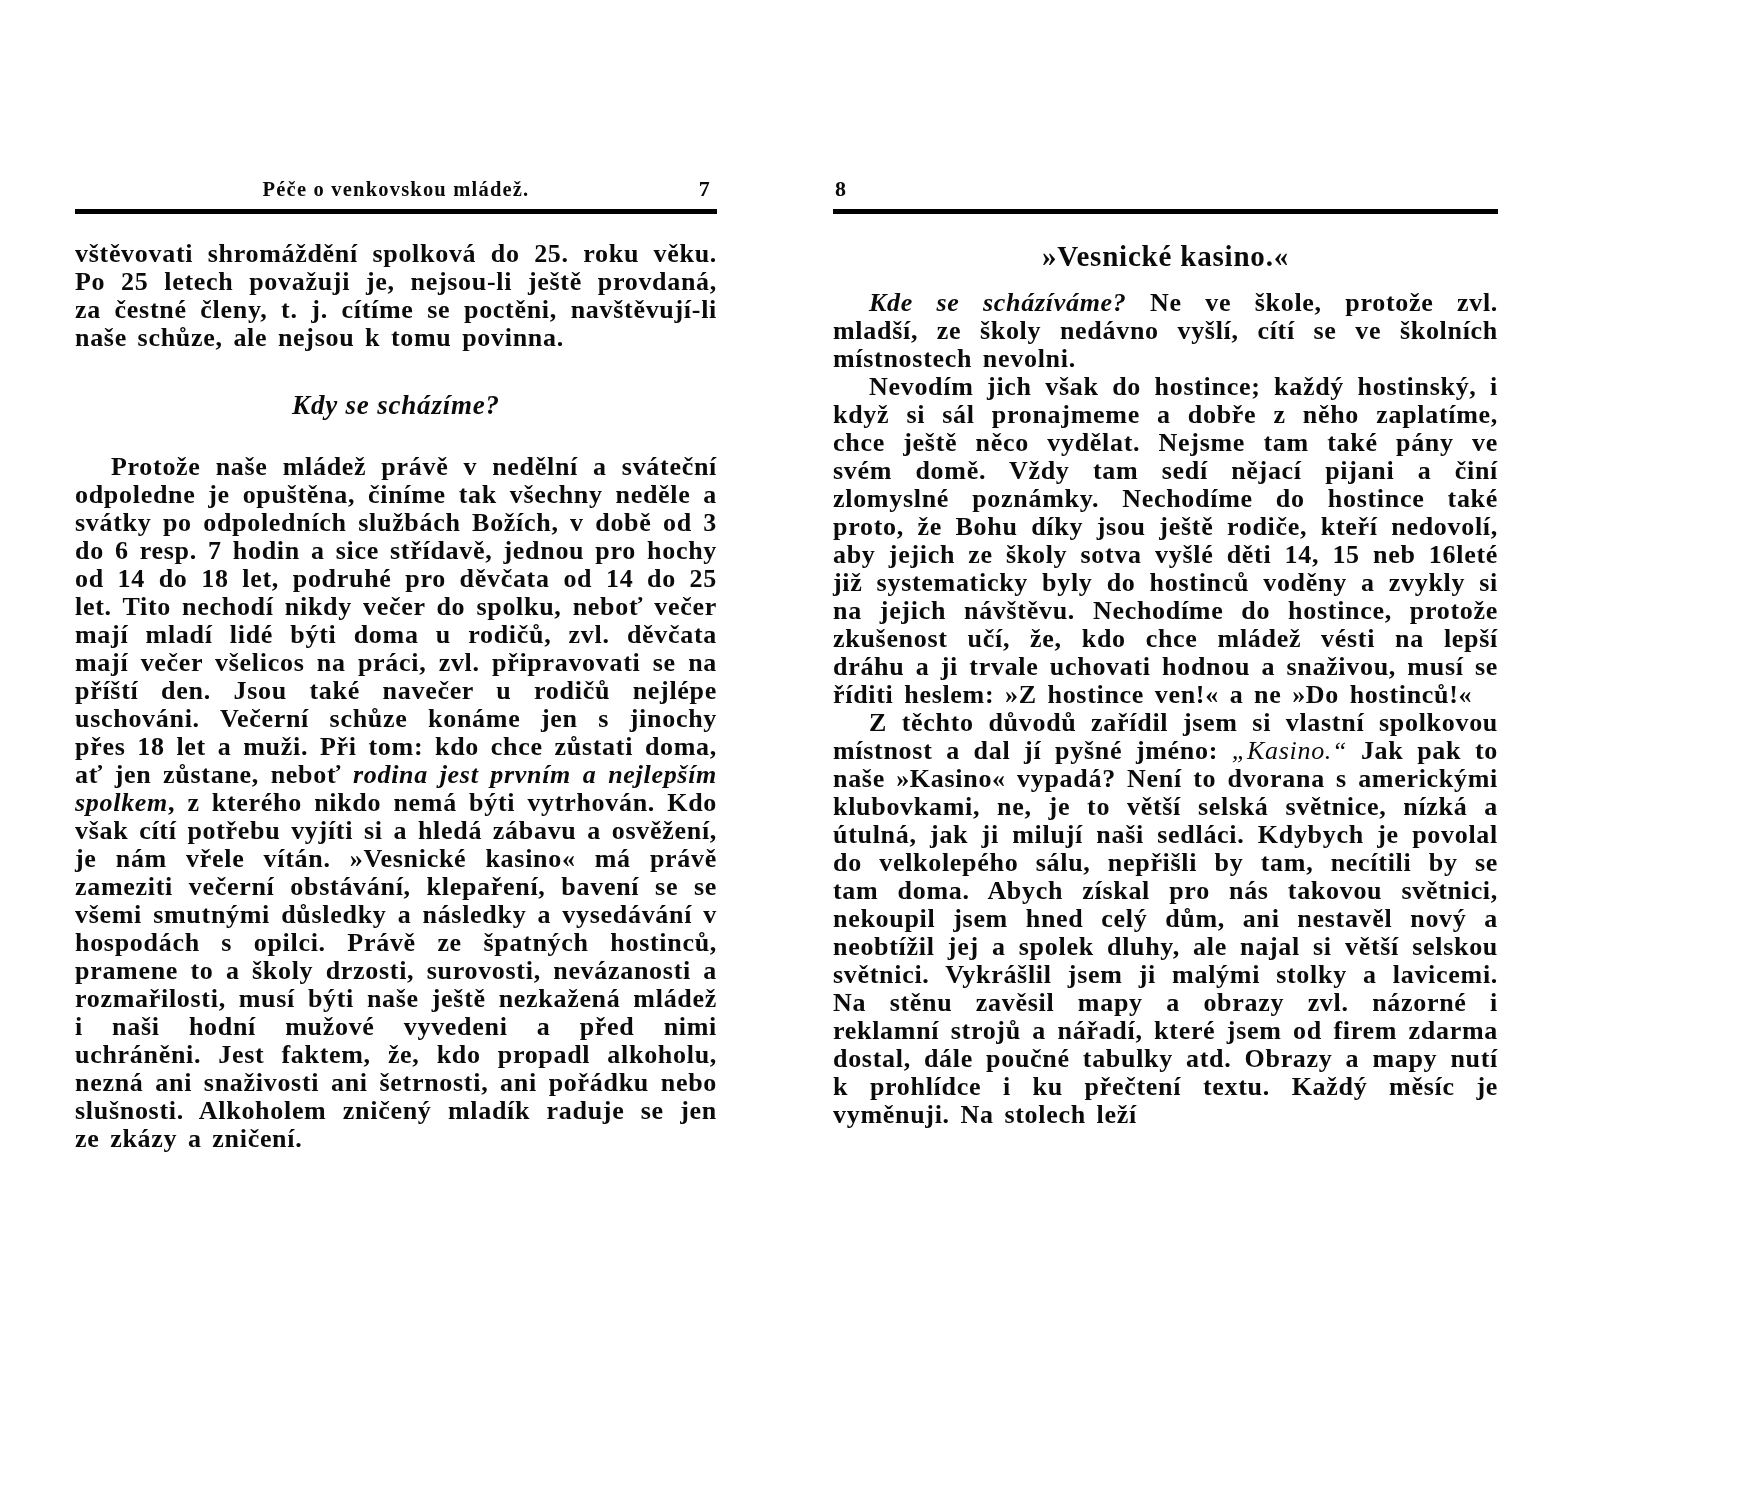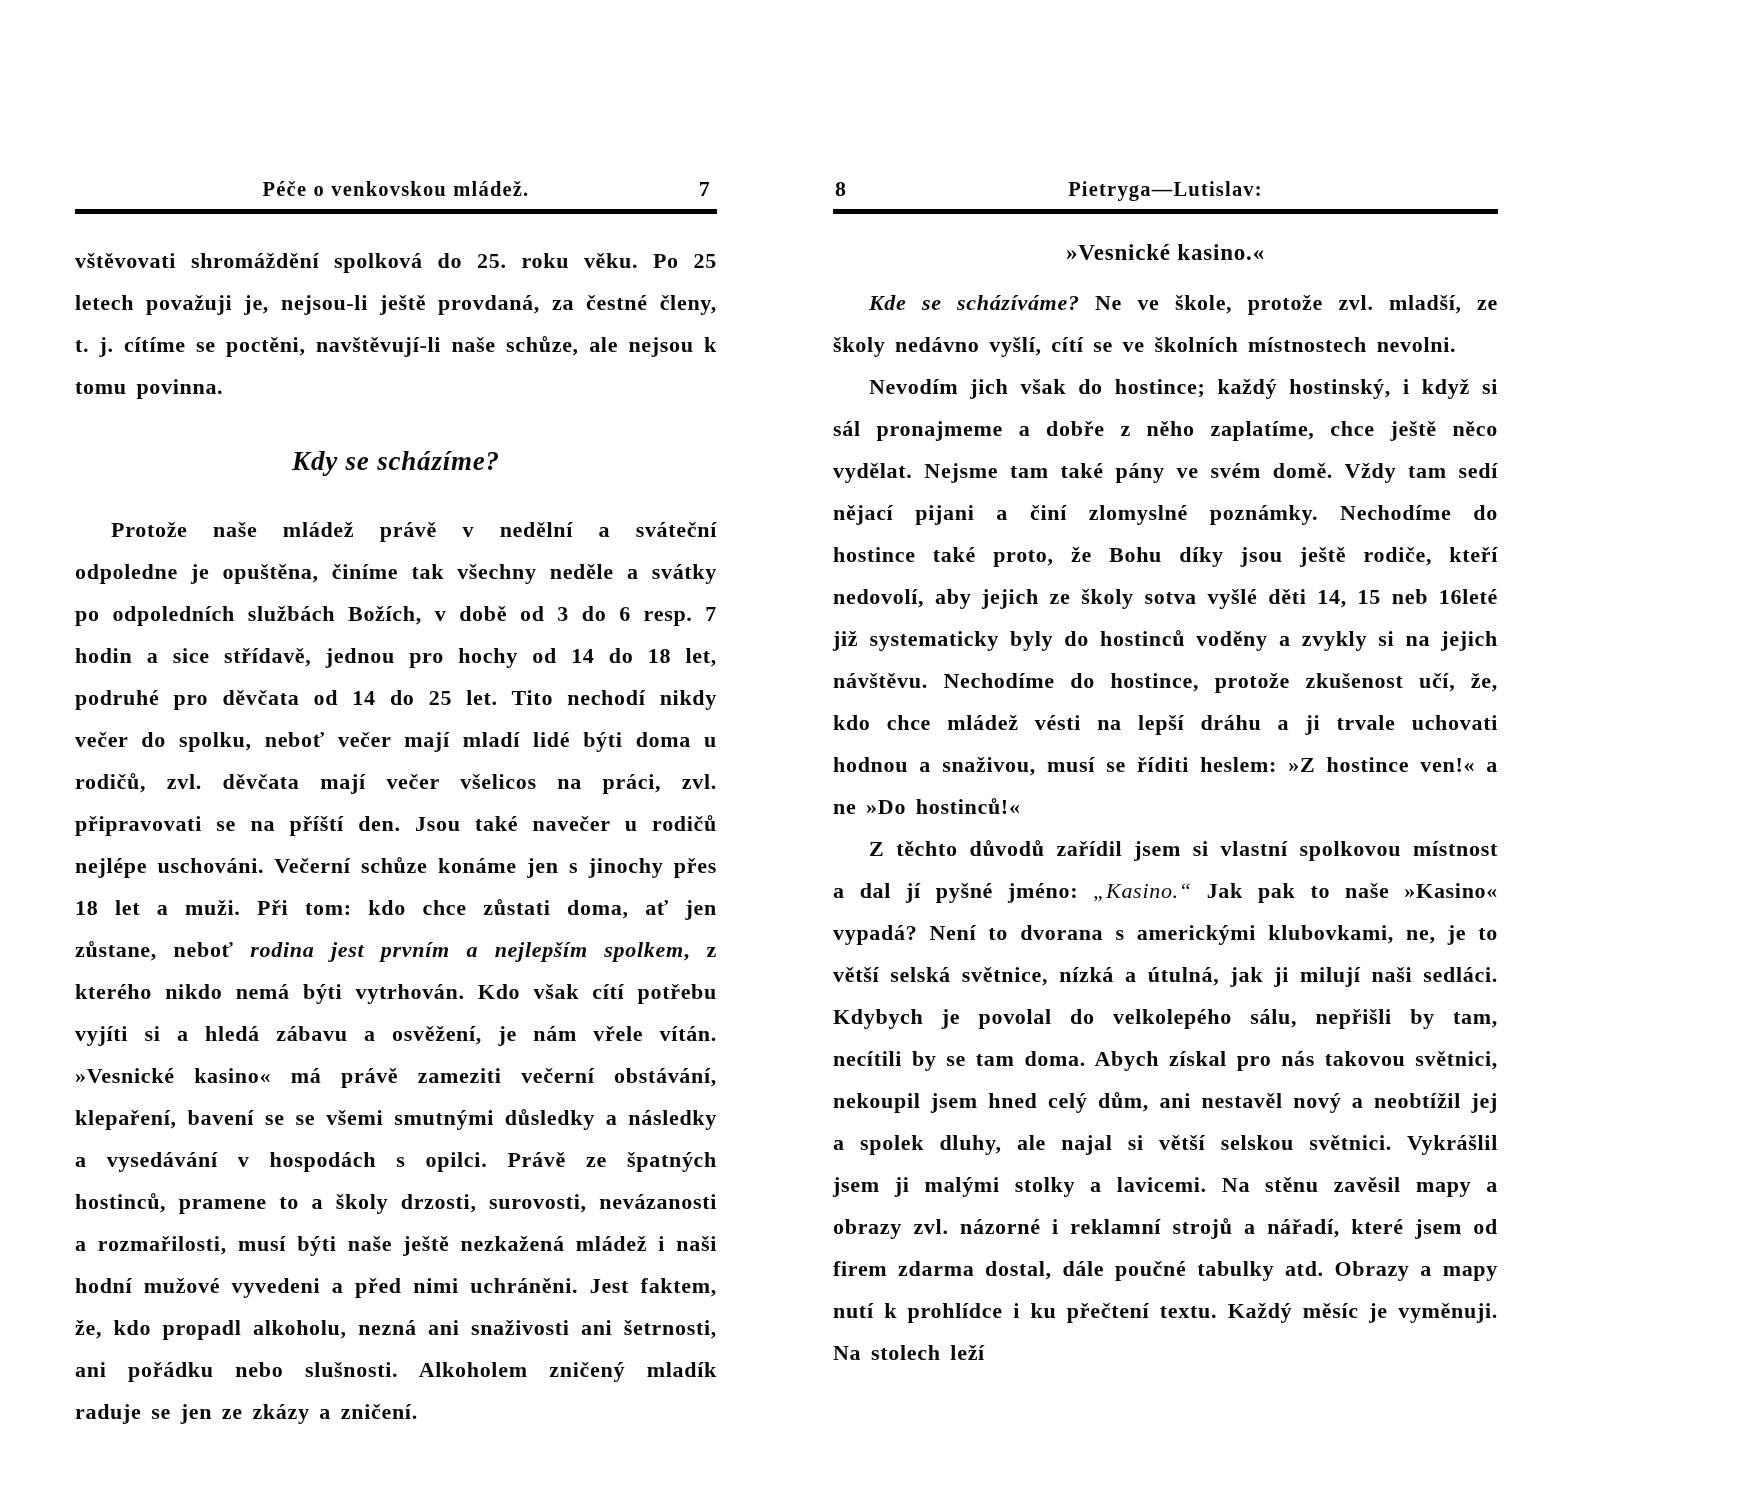--- a/index.html
+++ b/index.html
@@ -51,22 +51,22 @@
   .header-rule {
     height: 5px;
     background: #000000;
     margin-top: 1px;
   }
 
   .body-text {
     margin-top: 26px;
   }
   .para {
-    font-size: 22px;
-    line-height: 42px;
+    font-size: 26px;
+    line-height: 28px;
     font-weight: 600;
     text-align: justify;
     letter-spacing: 0.7px;
     word-spacing: 3.5px;
     hyphens: none;
   }
   .para.indent { text-indent: 36px; }
   .para.no-indent { text-indent: 0; }
   .para em { font-style: italic; }
   .para em.bold-italic { font-weight: 400; }
@@ -75,21 +75,21 @@
     text-align: center;
     font-weight: 700;
     letter-spacing: 0.8px;
   }
   .left-page .section-heading {
     font-size: 27px;
     margin: 38px 0 32px 0;
     font-style: italic;
   }
   .right-page .section-heading {
-    font-size: 23px;
+    font-size: 29px;
     margin: 22px 0 16px 0;
   }
 </style>
 </head>
 <body>
 
 <div class="spread">
 
   <section class="page left-page">
     <header class="page-header">
@@ -103,21 +103,20 @@
 
       <h2 class="section-heading">Kdy se scházíme?</h2>
 
       <p class="para indent"><span>Protože naše mládež právě v nedělní a sváteční odpoledne je opuštěna, činíme tak všechny neděle a svátky po odpoledních službách Božích, v době od 3 do 6 resp. 7 hodin a sice střídavě, jednou pro hochy od 14 do 18 let, podruhé pro děvčata od 14 do 25 let. Tito nechodí nikdy večer do spolku, neboť večer mají mladí lidé býti doma u rodičů, zvl. děvčata mají večer všelicos na práci, zvl. připravovati se na příští den. Jsou také navečer u rodičů nejlépe uschováni. Večerní schůze konáme jen s jinochy přes 18 let a muži. Při tom: kdo chce zůstati doma, ať jen zůstane, neboť </span><em>rodina jest prvním a nejlepším spolkem</em><span>, z kterého nikdo nemá býti vytrhován. Kdo však cítí potřebu vyjíti si a hledá zábavu a osvěžení, je nám vřele vítán. »Vesnické kasino« má právě zameziti večerní obstávání, klepaření, bavení se se všemi smutnými důsledky a následky a vysedávání v hospodách s opilci. Právě ze špatných hostinců, pramene to a školy drzosti, surovosti, nevázanosti a rozmařilosti, musí býti naše ještě nezkažená mládež i naši hodní mužové vyvedeni a před nimi uchráněni. Jest faktem, že, kdo propadl alkoholu, nezná ani snaživosti ani šetrnosti, ani pořádku nebo slušnosti. Alkoholem zničený mladík raduje se jen ze zkázy a zničení.</span></p>
     </div>
   </section>
 
   <section class="page right-page">
     <header class="page-header">
       <span class="page-number pos-left">8</span>
-      <span class="running-title">Pietryga—Lutislav:</span>
     </header>
     <div class="header-rule"></div>
 
     <div class="body-text">
       <h2 class="section-heading">»Vesnické kasino.«</h2>
 
       <p class="para indent"><em>Kde se scházíváme?</em><span> Ne ve škole, protože zvl. mladší, ze školy nedávno vyšlí, cítí se ve školních místnostech nevolni.</span></p>
 
       <p class="para indent">Nevodím jich však do hostince; každý hostinský, i když si sál pronajmeme a dobře z něho zaplatíme, chce ještě něco vydělat. Nejsme tam také pány ve svém domě. Vždy tam sedí nějací pijani a činí zlomyslné poznámky. Nechodíme do hostince také proto, že Bohu díky jsou ještě rodiče, kteří nedovolí, aby jejich ze školy sotva vyšlé děti 14, 15 neb 16leté již systematicky byly do hostinců voděny a zvykly si na jejich návštěvu. Nechodíme do hostince, protože zkušenost učí, že, kdo chce mládež vésti na lepší dráhu a ji trvale uchovati hodnou a snaživou, musí se říditi heslem: »Z hostince ven!« a ne »Do hostinců!«</p>
 

